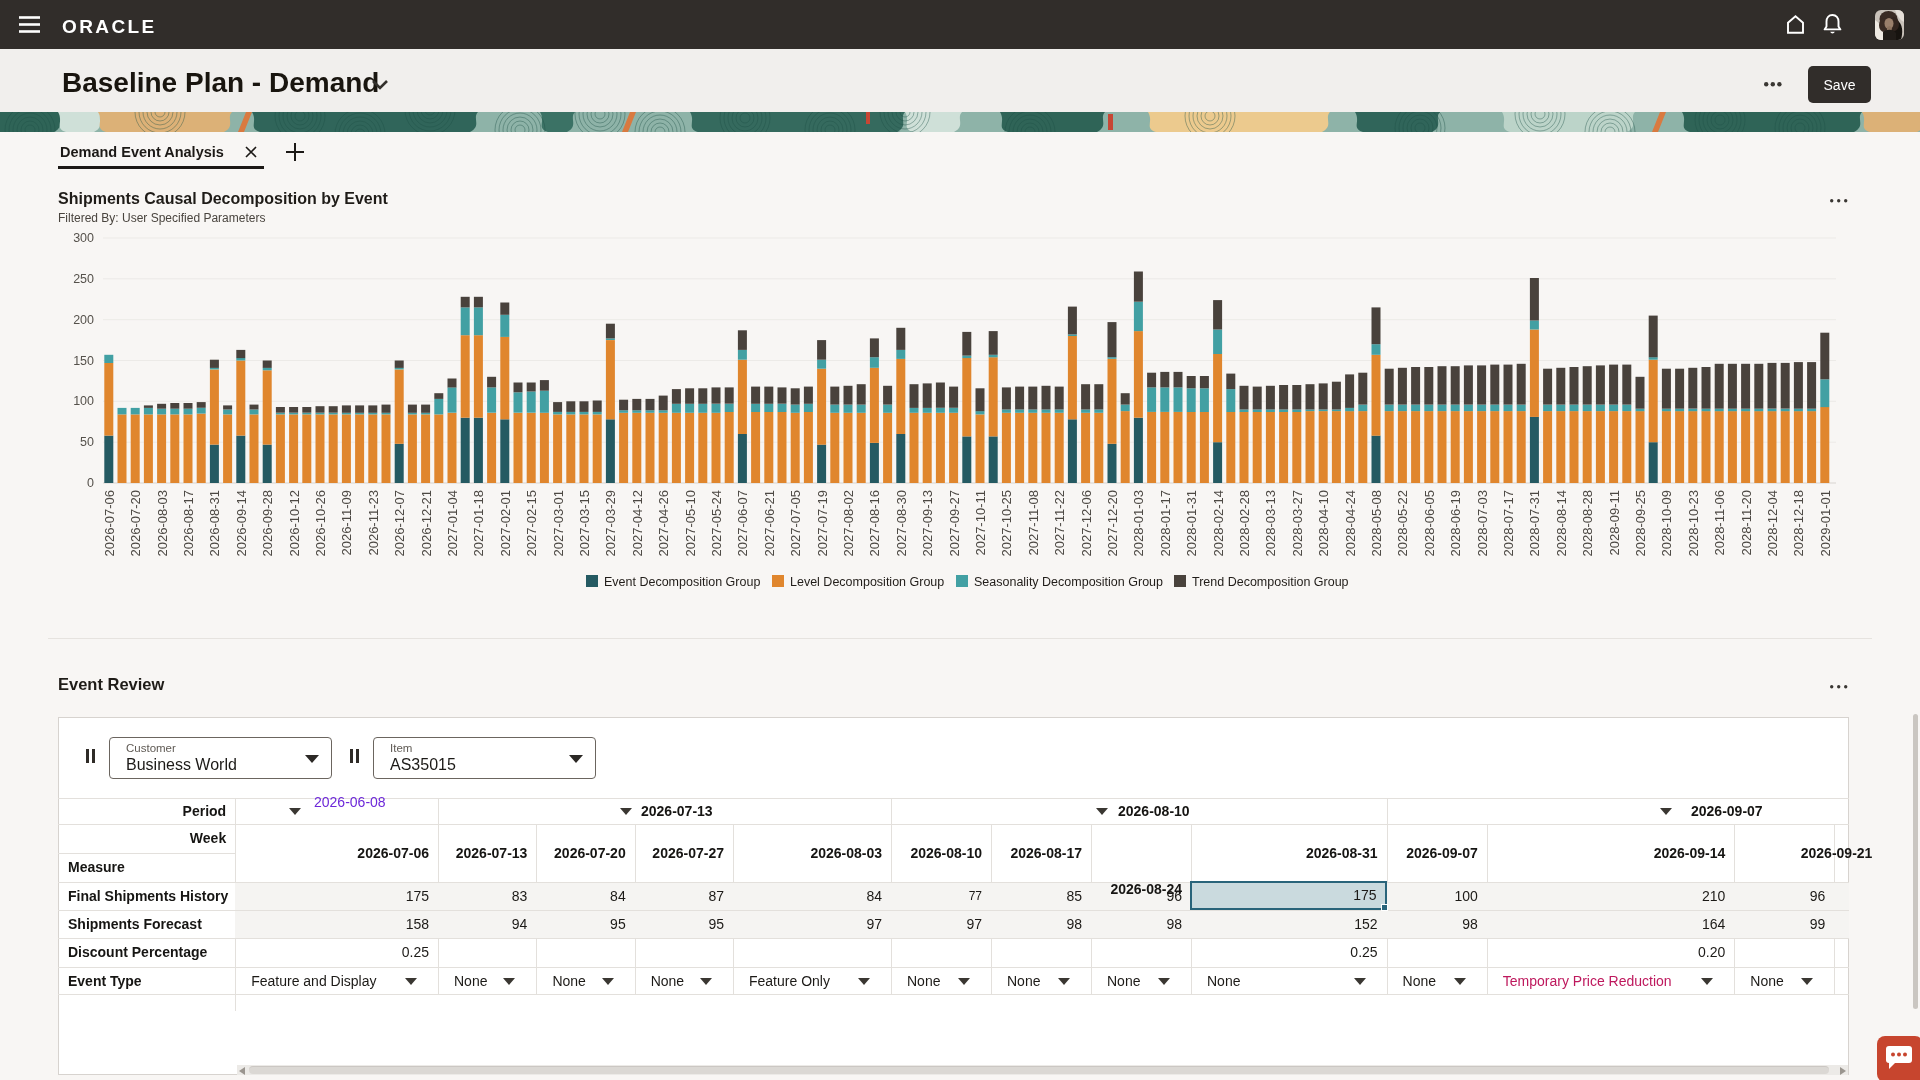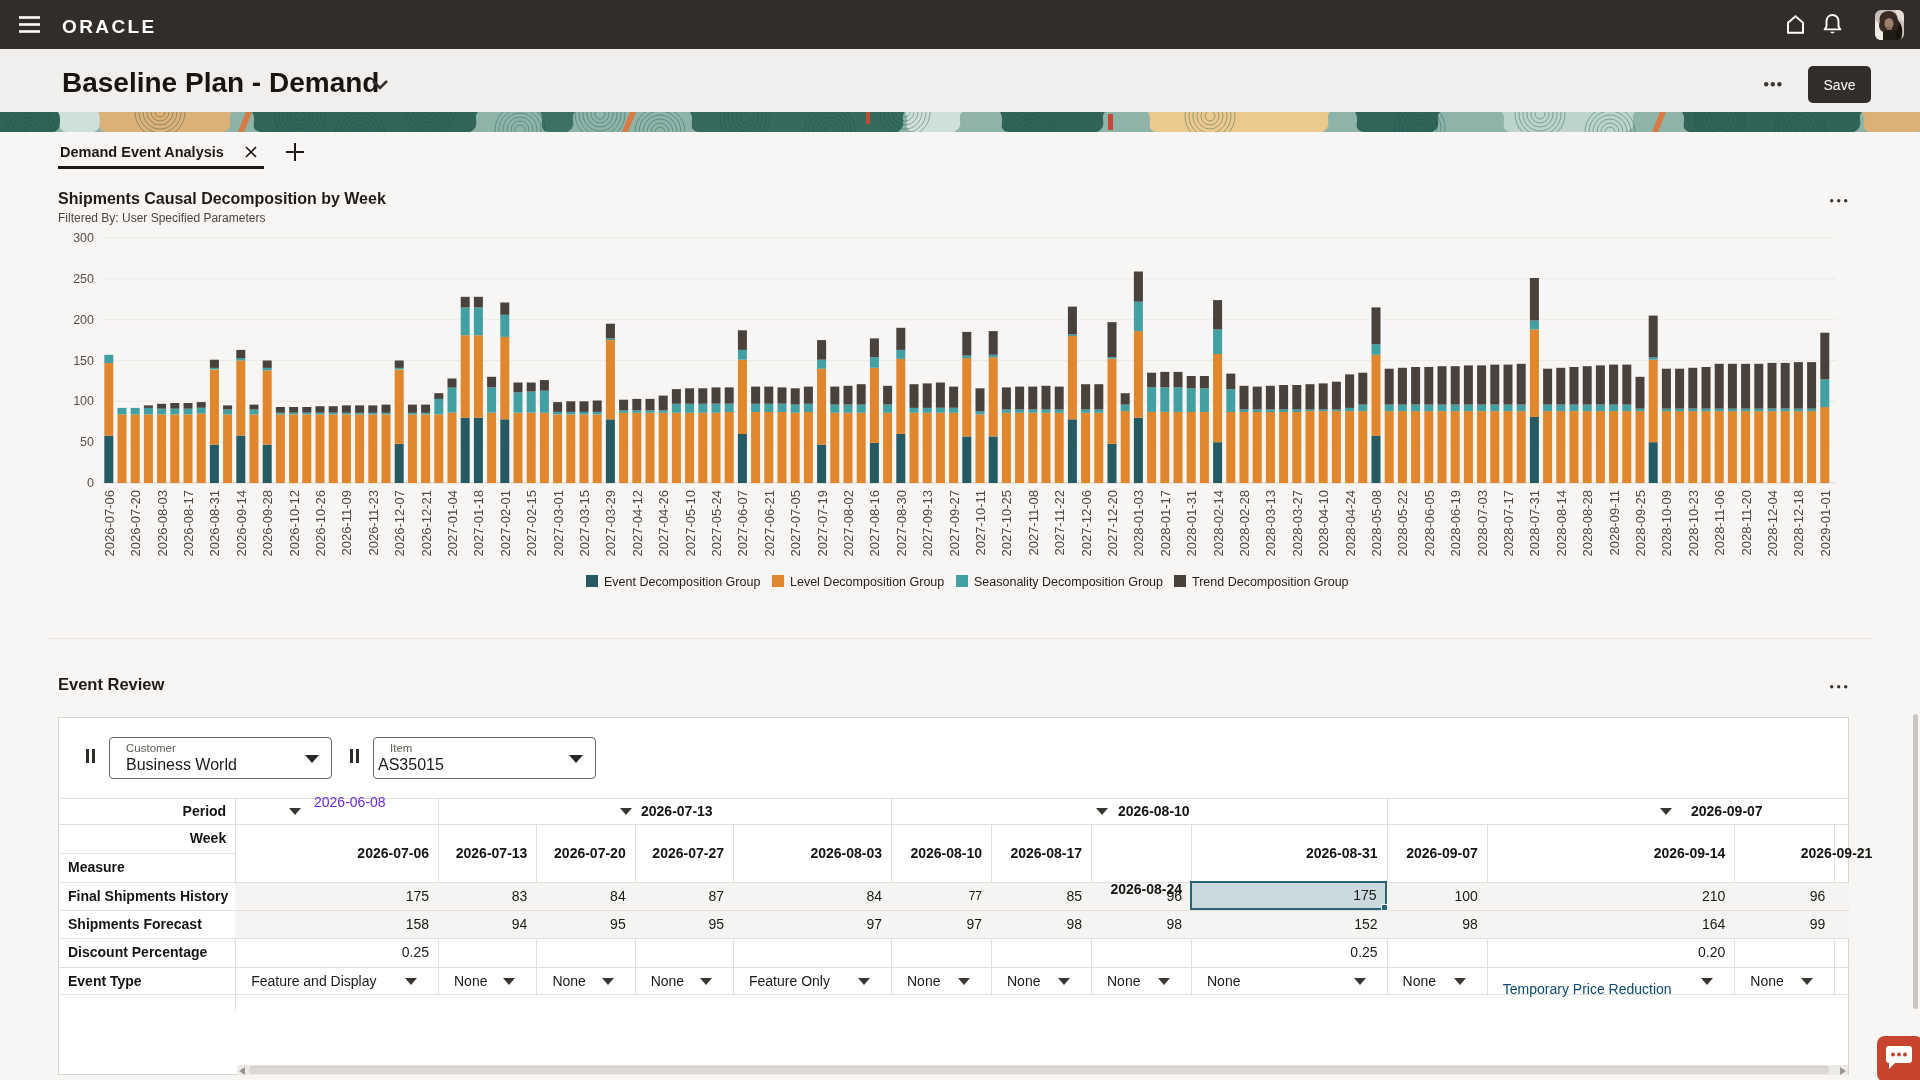--- a/index.html
+++ b/index.html
@@ -186,21 +186,21 @@
 
 <div class="abs" style="left:60px;top:144px;font-size:14.5px;font-weight:bold;color:#1c1916">Demand Event Analysis</div>
 <svg width="12" height="12" viewBox="0 0 12 12" style="position:absolute;left:245;top:146">
     <path d="M1 1 L11 11 M11 1 L1 11" stroke="#1c1916" stroke-width="1.6"></path>
   </svg>
 <div class="abs" style="left:58px;top:166px;width:206px;height:3px;background:#1c1916"></div>
 <svg width="18" height="18" viewBox="0 0 18 18" style="position:absolute;left:286;top:143">
     <path d="M9 0 L9 18 M0 9 L18 9" stroke="#1c1916" stroke-width="2"></path>
   </svg>
 
-<div class="abs" style="left:58px;top:190px;font-size:16px;font-weight:bold;color:#1f1c18">Shipments Causal Decomposition by Week</div>
+<div class="abs" style="left:58px;top:190px;font-size:16px;font-weight:bold;color:#1f1c18">Shipments Causal Decomposition by Event</div>
 <div class="abs" style="left:58px;top:211px;font-size:12px;color:#49443e">Filtered By: User Specified Parameters</div>
 <svg width="19.4" height="5.4" style="position:absolute;left:1829px;top:198px">
     <circle cx="2.7" cy="2.7" r="1.7" fill="#3a3733"></circle>
     <circle cx="9.7" cy="2.7" r="1.7" fill="#3a3733"></circle>
     <circle cx="16.7" cy="2.7" r="1.7" fill="#3a3733"></circle>
   </svg>
 
 <svg style="position:absolute;left:0;top:0" width="1920" height="620" font-family="Liberation Sans, sans-serif">
     <line x1="103" y1="483.0" x2="1836" y2="483.0" stroke="#d8d4d0" stroke-width="1"></line>
     <line x1="103" y1="442.2" x2="1836" y2="442.2" stroke="#eceae7" stroke-width="1"></line>
@@ -731,21 +731,21 @@
     </div>
   </div>
 <div class="abs" style="left:350px;top:749px">
     <div style="display:flex;gap:3px">
       <div style="width:3px;height:14px;background:#2f2b27"></div>
       <div style="width:3px;height:14px;background:#2f2b27"></div>
     </div>
   </div>
 <div style="position:absolute;left:373px;top:737px;width:223px;height:42px;border:1px solid #6b655f;border-radius:4px;background:#fff;box-sizing:border-box">
 <div style="position:absolute;left:16px;top:4px;font-size:11.5px;color:#5f5a54">Item</div>
-<div style="position:absolute;left:4px;top:18px;font-size:16px;color:#1c1a17">AS35015</div>
+<div style="position:absolute;left:16px;top:18px;font-size:16px;color:#1c1a17">AS35015</div>
 <div style="position:absolute;right:12px;top:17px">
       <svg style="display:block" width="14" height="8" viewBox="0 0 14 8">
         <path d="M0 0 L14 0 L7 8 Z" fill="#2b2825"></path>
       </svg>
     </div>
   </div>
 
 <div style="position:absolute;left:58.0px;top:797.6px;width:1791.0px;height:0.0px;border-top:1px solid #e3e0dc;"></div>
 <div style="position:absolute;left:58.0px;top:824.4px;width:1791.0px;height:0.0px;border-top:1px solid #e3e0dc;"></div>
 <div style="position:absolute;left:58.0px;top:882.0px;width:1791.0px;height:0.0px;border-top:1px solid #e3e0dc;"></div>
@@ -895,21 +895,21 @@
     <svg style="display:block" width="12" height="7" viewBox="0 0 12 7">
       <path d="M0 0 L12 0 L6 7 Z" fill="#3a3732"></path>
     </svg>
   </div>
 <div style="position:absolute;left:1402.6px;top:967.0px;width:84.2px;height:27.0px;font-size:14px;color:#1c1a17;display:flex;align-items:center;">None</div>
 <div style="position:absolute;left:1453.8px;top:977.5px;width:12.0px;height:7.0px;">
     <svg style="display:block" width="12" height="7" viewBox="0 0 12 7">
       <path d="M0 0 L12 0 L6 7 Z" fill="#3a3732"></path>
     </svg>
   </div>
-<div style="position:absolute;left:1502.8px;top:967.0px;width:231.5px;height:27.0px;font-size:14px;color:#0c4a6e;display:flex;align-items:center;margin-top:8px;">Temporary Price Reduction</div>
+<div style="position:absolute;left:1502.8px;top:967.0px;width:231.5px;height:27.0px;font-size:14px;color:#be185d;display:flex;align-items:center;">Temporary Price Reduction</div>
 <div style="position:absolute;left:1701.3px;top:977.5px;width:12.0px;height:7.0px;">
     <svg style="display:block" width="12" height="7" viewBox="0 0 12 7">
       <path d="M0 0 L12 0 L6 7 Z" fill="#3a3732"></path>
     </svg>
   </div>
 <div style="position:absolute;left:1750.3px;top:967.0px;width:84.1px;height:27.0px;font-size:14px;color:#1c1a17;display:flex;align-items:center;">None</div>
 <div style="position:absolute;left:1801.4px;top:977.5px;width:12.0px;height:7.0px;">
     <svg style="display:block" width="12" height="7" viewBox="0 0 12 7">
       <path d="M0 0 L12 0 L6 7 Z" fill="#3a3732"></path>
     </svg>

